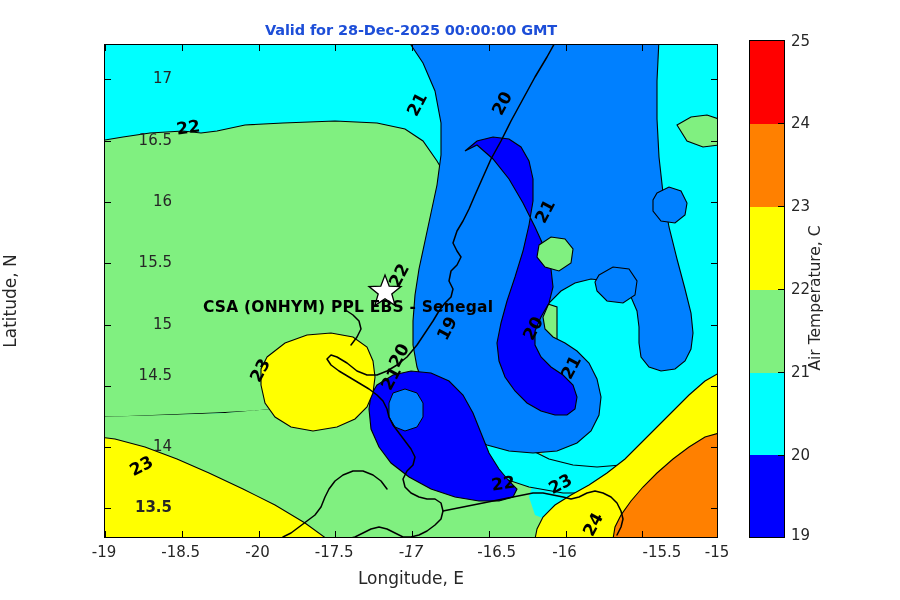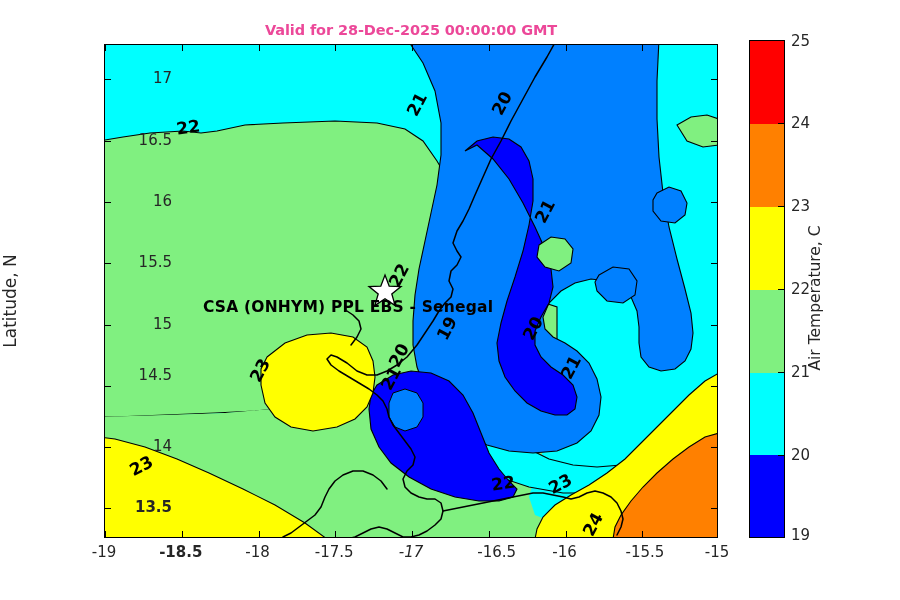--- a/index.html
+++ b/index.html
@@ -2,21 +2,21 @@
 <html><head>
 <meta charset="utf-8">
 <style>
   html,body{margin:0;padding:0;background:#ffffff;}
   body{width:900px;height:600px;position:relative;overflow:hidden;
        font-family:"DejaVu Sans","Liberation Sans",sans-serif;color:#262626;}
   #root{position:absolute;left:0;top:0;width:900px;height:600px;}
 
   
   .title{position:absolute;left:104px;top:22px;width:614px;text-align:center;
-         font-size:14.5px;font-weight:bold;color:#ec4899;letter-spacing:-0.1px;}
+         font-size:14.5px;font-weight:bold;color:#1d4ed8;letter-spacing:-0.1px;}
 
   
   .plot{position:absolute;left:104px;top:44px;width:614px;height:494px;
         border:1.6px solid #000;box-sizing:border-box;overflow:hidden;background:#00ffff;}
   .plotsvg{position:absolute;left:0;top:0;}
 
   
   .tickx{position:absolute;width:0;height:6px;border-left:1.2px solid #000;top:0;}
   .tickx.bot{top:auto;bottom:0;}
   .ticky{position:absolute;height:0;width:6px;border-top:1.2px solid #000;left:0;}
@@ -206,38 +206,39 @@
     <div class="ticky rt" style="top:279.5px;"></div>
     <div class="ticky rt" style="top:218.2px;"></div>
     <div class="ticky rt" style="top:156.9px;"></div>
     <div class="ticky rt" style="top:95.6px;"></div>
     <div class="ticky rt" style="top:34.3px;"></div>
   </div>
 
   <div class="stationtext" style="left:203px;top:298px;">CSA (ONHYM) PPL EBS  - Senegal</div>
 
   <div class="xlab" style="left:104px;">-19</div>
-  <div class="xlab" style="left:180.75px;font-weight:bold;">-18.5</div>
-  <div class="xlab" style="left:257.5px;">-18</div>
+  <div class="xlab" style="left:180.75px;">-18.5</div>
+  <div class="xlab" style="left:257.5px;">-20</div>
   <div class="xlab" style="left:334.25px;text-align:center;">-17.5</div>
   <div class="xlab" style="left:411px;font-style:italic;">-17</div>
   <div class="xlab" style="left:487.75px;margin-left:9px;">-16.5</div>
   <div class="xlab" style="left:564.5px;">-16</div>
-  <div class="xlab" style="left:645px;">-15.5</div>
+  <div class="xlab" style="left:662px;">-15.5</div>
   <div class="xlab" style="left:717px;">-15</div>
 
   <div class="ylab" style="top:507.4px;font-weight:bold;">13.5</div>
   <div class="ylab" style="top:446.1px;">14</div>
   <div class="ylab" style="top:375px;">14.5</div>
   <div class="ylab" style="top:323.5px;">15</div>
   <div class="ylab" style="top:262.2px;">15.5</div>
   <div class="ylab" style="top:200.9px;margin-left:29px;">16</div>
   <div class="ylab" style="top:139.6px;">16.5</div>
   <div class="ylab" style="top:78.3px;">17</div>
 
+  <div class="xtitle">Longitude, E</div>
   <div class="ytitle">Latitude, N</div>
 
   <div class="cbar">
     <div class="cband" style="top:0px;height:83px;background:#ff0000;"></div>
     <div class="cband" style="top:83px;height:83px;background:#ff8000;"></div>
     <div class="cband" style="top:166px;height:83px;background:#ffff00;"></div>
     <div class="cband" style="top:249px;height:83px;background:#80f080;"></div>
     <div class="cband" style="top:332px;height:83px;background:#00ffff;"></div>
     <div class="cband" style="top:415px;height:83px;background:#0080ff;"></div>
     <div class="cband" style="top:498px;height:0px;background:#0000ff;"></div>

